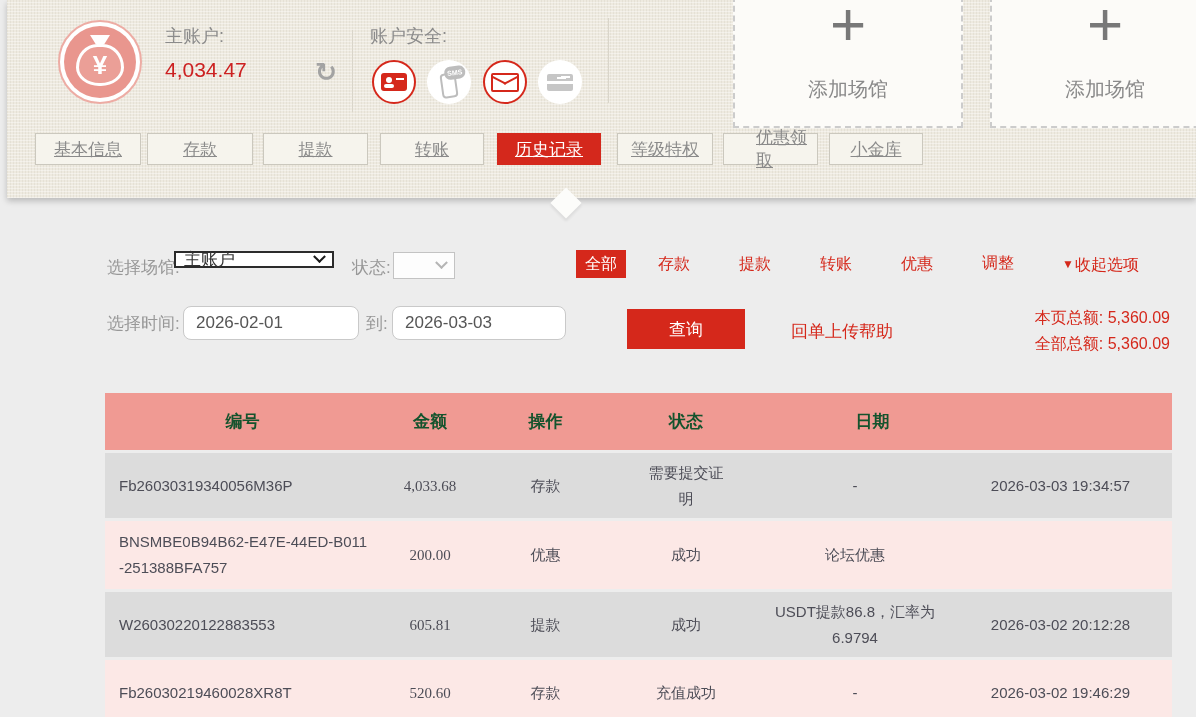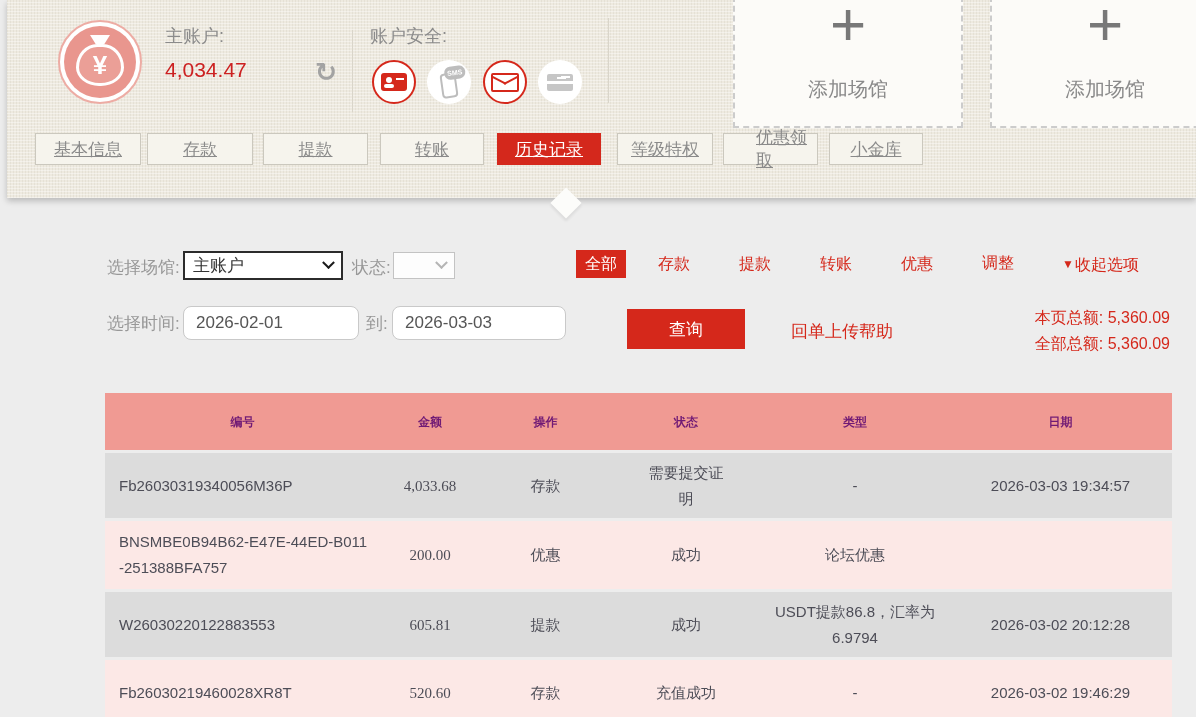--- a/index.html
+++ b/index.html
@@ -88,21 +88,21 @@
     border:2px dashed #cccccc; cursor:pointer; text-align:center;
   }
   .venue-plus { font-size:62px; font-weight:400; color:#787878; line-height:52px; }
   .venue-label { font-size:20px; color:#8a8a8a; margin-top:26px; }
   
   .flabel { position:absolute; font-size:17px; color:#989898; }
   .select {
     position:absolute; background:#fff; display:flex; align-items:center;
     justify-content:space-between; padding:0 8px; cursor:pointer;
   }
-  .sel-venue { left:183px; top:251px; width:160px; height:29px; border:2px solid #2b2b2b; font-size:17px; color:#333; }
+  .sel-venue { left:174px; top:251px; width:160px; height:17px; border:2px solid #2b2b2b; font-size:17px; color:#333; }
   .sel-status { left:393px; top:252px; width:62px; height:27px; border:1px solid #c3c3c3; background:#fdfdfd; }
   .chev { width:9px; height:9px; border-right:2px solid #1a1a1a; border-bottom:2px solid #1a1a1a; transform:rotate(45deg) translate(-2px,-2px); }
   .chev.gray { border-color:#b5b5b5; }
   .type-link { position:absolute; top:250px; height:28px; line-height:28px; font-size:16px; color:#d5281b; cursor:pointer; }
   .type-link.active { background:#d5281b; color:#fff; padding:0 9px; }
   .collapse { position:absolute; left:1062px; top:250px; height:28px; line-height:28px; font-size:16px; color:#d5281b; cursor:pointer; }
   .collapse .tri { display:inline-block; font-size:12px; vertical-align:2px; margin-right:1px; }
   .date-input {
     position:absolute; top:306px; height:34px; border:1px solid #c9c9c9; border-radius:8px;
     background:#fff; font-size:17px; color:#555; padding:0 12px;
@@ -111,21 +111,21 @@
   .search-btn {
     position:absolute; left:627px; top:309px; width:118px; height:40px; background:#d5281b;
     color:#fff; font-size:17px; border:none; cursor:pointer;
     font-family:"Liberation Sans","DejaVu Sans",sans-serif;
   }
   .help-link { position:absolute; left:791px; top:320px; font-size:17px; color:#d5281b; cursor:pointer; }
   .totals { position:absolute; right:26px; top:305px; text-align:right; font-size:16px; color:#d5281b; line-height:26px; }
   
   .table { position:absolute; left:105px; top:393px; width:1067px; }
   .trow { display:flex; width:100%; }
-  .thead { height:57px; background:#f09a93; color:#701a75; font-size:12px; font-weight:bold; }
+  .thead { height:57px; background:#f09a93; color:#14532d; font-size:17px; font-weight:bold; }
   .tr-data { min-height:65px; margin-top:3px; font-size:15px; color:#4d4d57; }
   .tr-data.gray { background:#dcdcdc; }
   .tr-data.pink { background:#fce8e6; }
   .cell { display:flex; align-items:center; justify-content:center; text-align:center; line-height:26px; }
   .c1 { width:275px; } .c2 { width:100px;font-family:Liberation Serif, serif; } .c3 { width:131px; }
   .c4 { width:150px; padding:6px 33px; } .c5 { width:188px; padding:6px 10px; } .c6 { width:223px; }
   .tr-data .c1 { justify-content:flex-start; text-align:left; padding:8px 10px 8px 14px; word-break:break-all; }
 </style>
 </head>
 <body>
@@ -220,21 +220,20 @@
   <div><span>本页总额:</span> <span>5,360.09</span></div>
   <div><span>全部总额:</span> <span>5,360.09</span></div>
 </div>
 
 <div class="table">
   <div class="trow thead">
     <div class="cell c1">编号</div>
     <div class="cell c2">金额</div>
     <div class="cell c3">操作</div>
     <div class="cell c4">状态</div>
-    <div class="cell c5">类型</div>
     <div class="cell c6">日期</div>
   </div>
 
   <div class="trow tr-data gray">
     <div class="cell c1">Fb26030319340056M36P</div>
     <div class="cell c2">4,033.68</div>
     <div class="cell c3">存款</div>
     <div class="cell c4">需要提交证明</div>
     <div class="cell c5">-</div>
     <div class="cell c6">2026-03-03 19:34:57</div>

